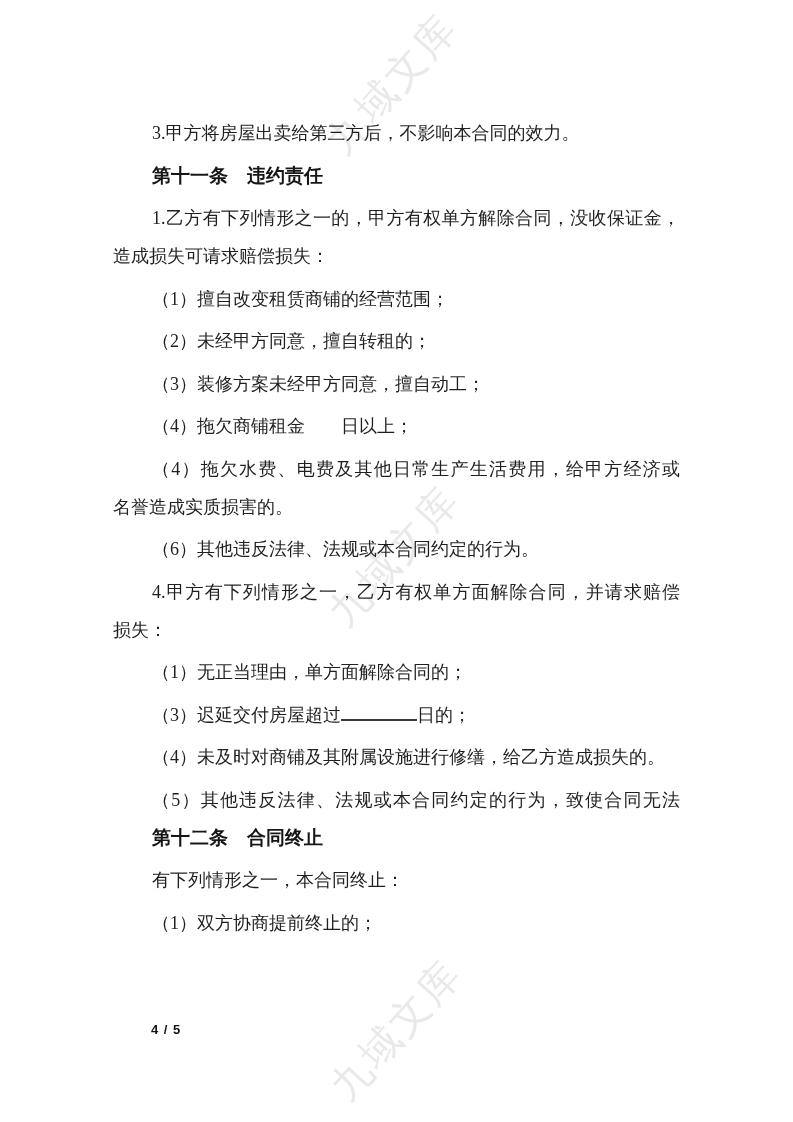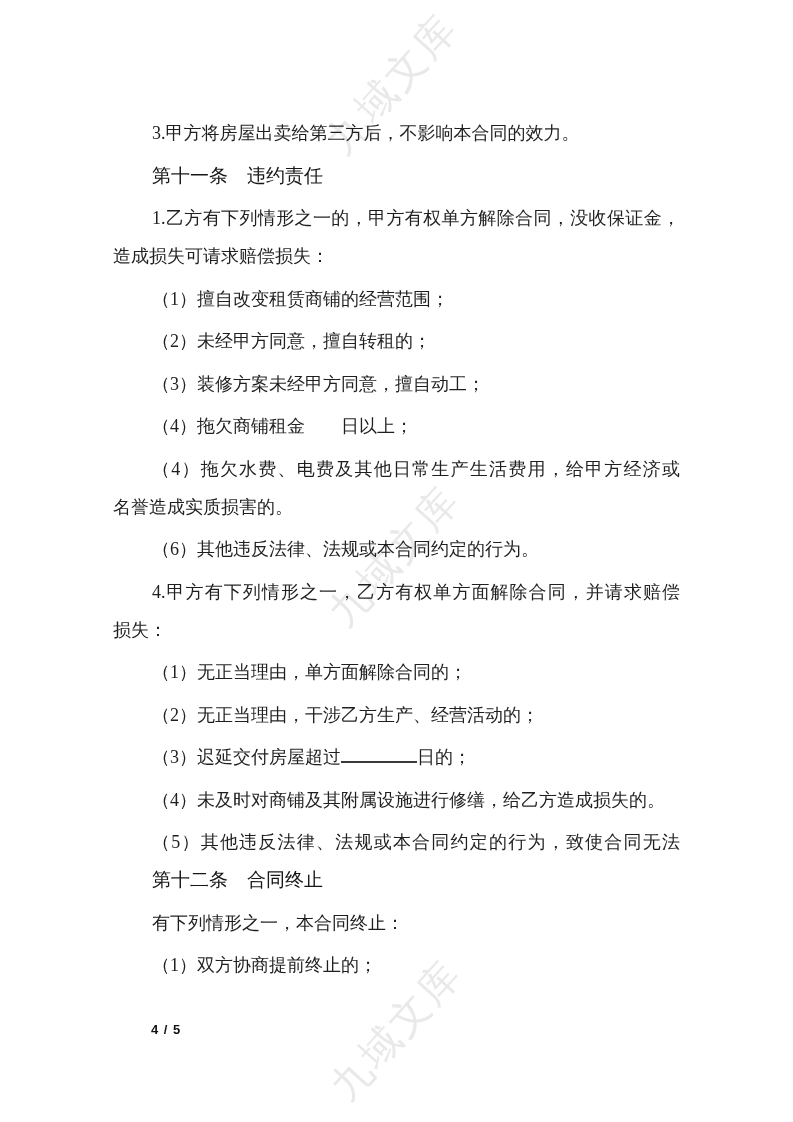--- a/index.html
+++ b/index.html
@@ -26,21 +26,21 @@
     font-size: 18px;
     line-height: 38px;
     color: #1f1f1f;
     margin-bottom: 4.5px;
     white-space: nowrap;
     font-family: "Liberation Serif", "DejaVu Serif", serif;
   }
   .line.indent { padding-left: 39px; }
   .line.heading {
     font-family: "Liberation Sans", "DejaVu Sans", sans-serif;
-    font-weight: 400;
+    font-weight: 700;
     font-size: 19px;
     color: #161616;
   }
   .line.stretch {
     white-space: normal;
     text-align: justify;
     text-align-last: justify;
   }
   .line.tight { margin-bottom: 0; }
   .blank {
@@ -94,21 +94,20 @@
       <div class="line body indent"><span>（1）擅自改变租赁商铺的经营范围；</span></div>
       <div class="line body indent"><span>（2）未经甲方同意，擅自转租的；</span></div>
       <div class="line body indent"><span>（3）装修方案未经甲方同意，擅自动工；</span></div>
       <div class="line body indent"><span>（4）拖欠商铺租金　　日以上；</span></div>
       <div class="line body indent stretch tight"><span>（4）拖欠水费、电费及其他日常生产生活费用，给甲方经济或</span></div>
       <div class="line body"><span>名誉造成实质损害的。</span></div>
       <div class="line body indent"><span>（6）其他违反法律、法规或本合同约定的行为。</span></div>
       <div class="line body indent stretch tight"><span>4.甲方有下列情形之一，乙方有权单方面解除合同，并请求赔偿</span></div>
       <div class="line body"><span>损失：</span></div>
       <div class="line body indent"><span>（1）无正当理由，单方面解除合同的；</span></div>
-      <div class="line body indent"><span>（2）无正当理由，干涉乙方生产、经营活动的；</span></div>
       <div class="line body indent"><span>（3）迟延交付房屋超过</span><span class="blank" style="width: 76px;"></span><span>日的；</span></div>
       <div class="line body indent"><span>（4）未及时对商铺及其附属设施进行修缮，给乙方造成损失的。</span></div>
       <div class="line body indent stretch tight"><span>（5）其他违反法律、法规或本合同约定的行为，致使合同无法</span></div>
       <div class="line heading indent"><span>第十二条　合同终止</span></div>
       <div class="line body indent"><span>有下列情形之一，本合同终止：</span></div>
       <div class="line body indent"><span>（1）双方协商提前终止的；</span></div>
     </div>
 
   <div class="footer">4 / 5</div>
 

